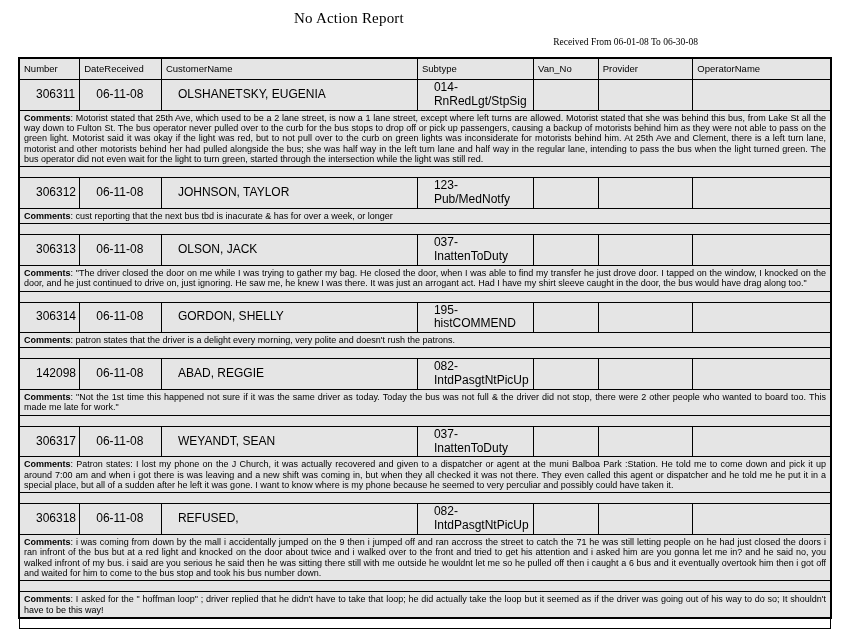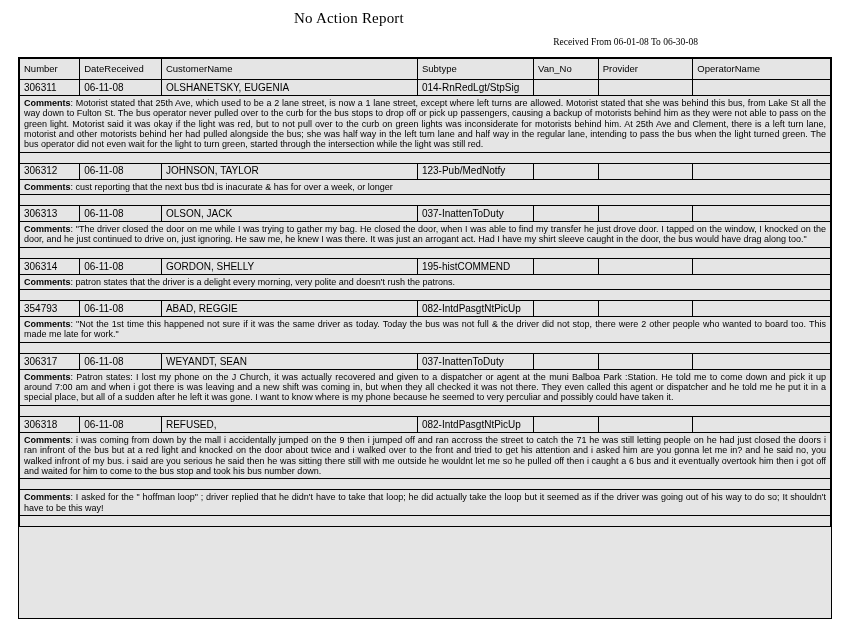--- a/index.html
+++ b/index.html
@@ -63,22 +63,22 @@
   tr.header-row td {
     height: 18px;
     font-size: 9.5px;
     font-family: "Liberation Sans", sans-serif;
     vertical-align: middle;
     padding: 1px 4px;
   }
   tr.record-row td {
     height: 13px;
     vertical-align: middle;
-    padding: 1px 4px;
-    font-size: 10px;
+    padding: 1px 16px;
+    font-size: 12px;
   }
   td.comment-cell {
     border-left: 1px solid #000;
     border-right: 1px solid #000;
     border-top: 1px solid #000;
     border-bottom: 1px solid #000;
     padding: 2px 5px 3px 5px;
     font-size: 9px;
     line-height: 1.25;
     text-align: justify;
@@ -185,21 +185,21 @@
             <td></td>
             <td></td>
           </tr>
           <tr>
             <td class="comment-cell" colspan="7"><span class="comment-label">Comments</span>: <span>patron states that the driver is a delight every morning, very polite and doesn't rush the patrons.</span></td>
           </tr>
           <tr class="gap-row">
             <td colspan="7"></td>
           </tr>
           <tr class="record-row">
-            <td>354793</td>
+            <td>142098</td>
             <td>06-11-08</td>
             <td>ABAD, REGGIE</td>
             <td>082-IntdPasgtNtPicUp</td>
             <td></td>
             <td></td>
             <td></td>
           </tr>
           <tr>
             <td class="comment-cell" colspan="7"><span class="comment-label">Comments</span>: <span>"Not the 1st time this happened not sure if it was the same driver as today.  Today the bus was not full &amp; the driver did not stop, there were 2 other people who wanted to board too.  This made me late for work."</span></td>
           </tr>

